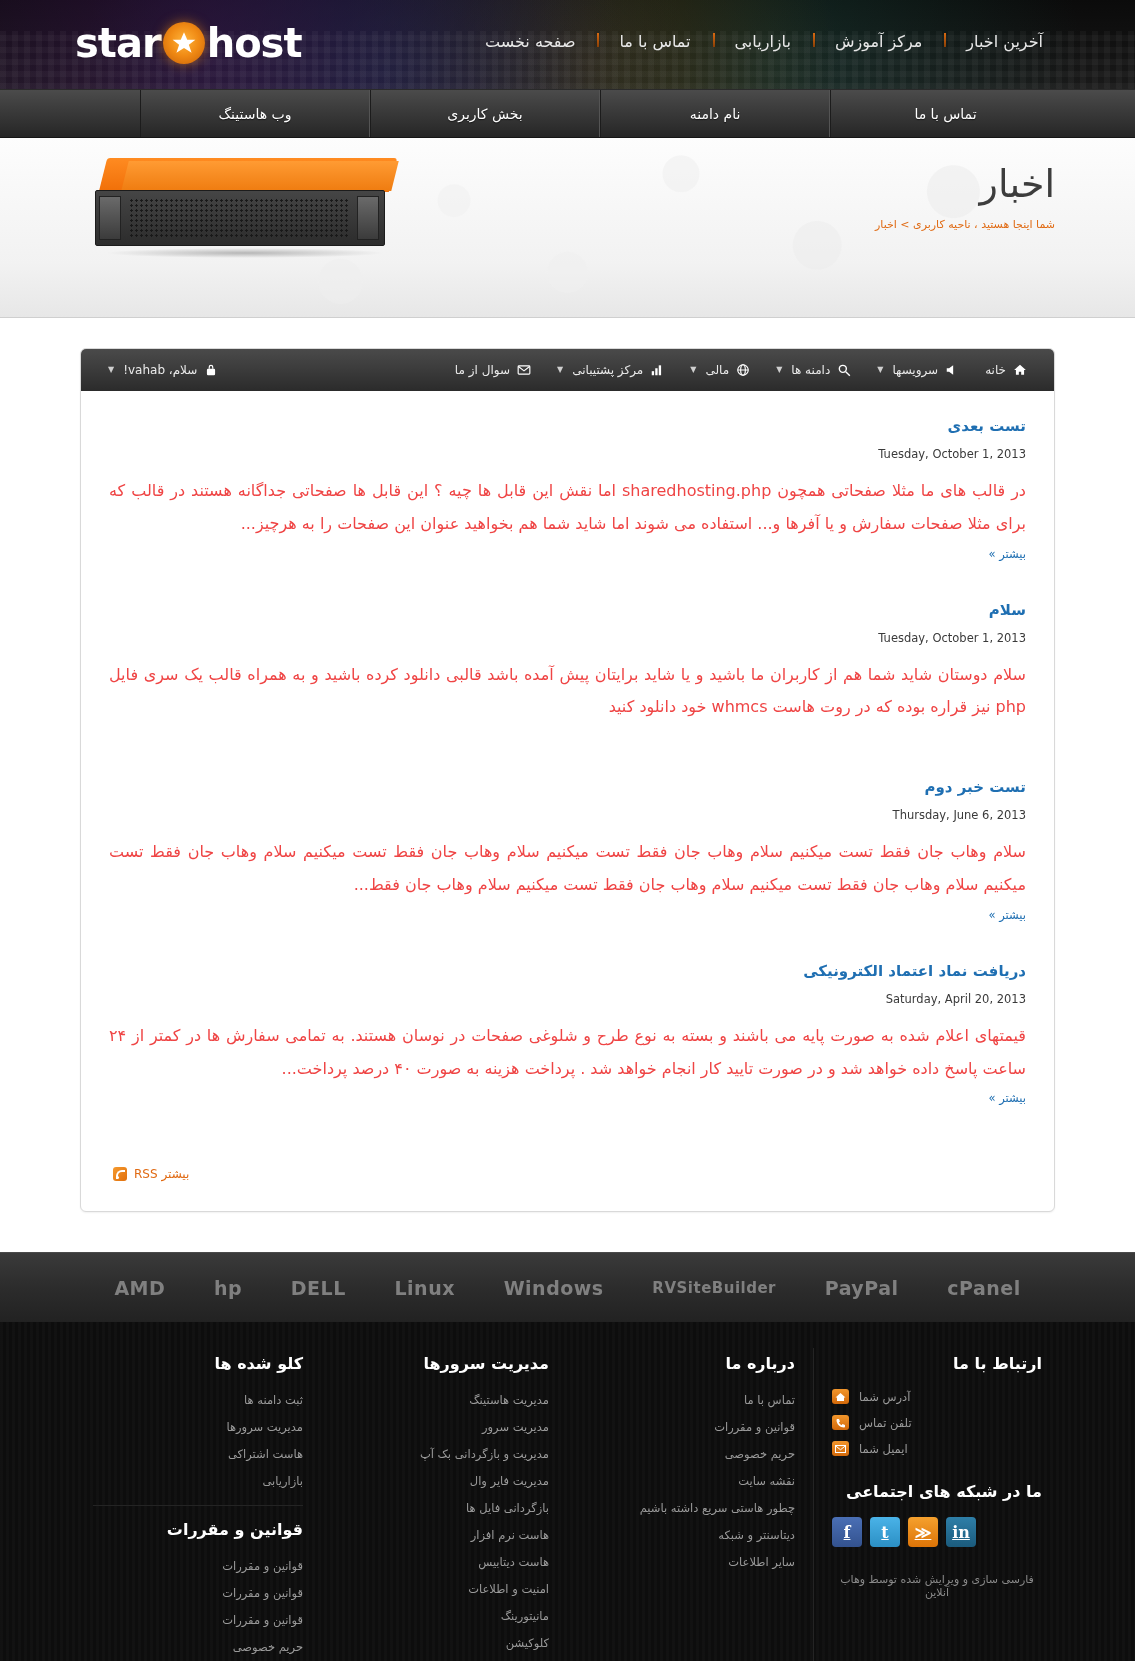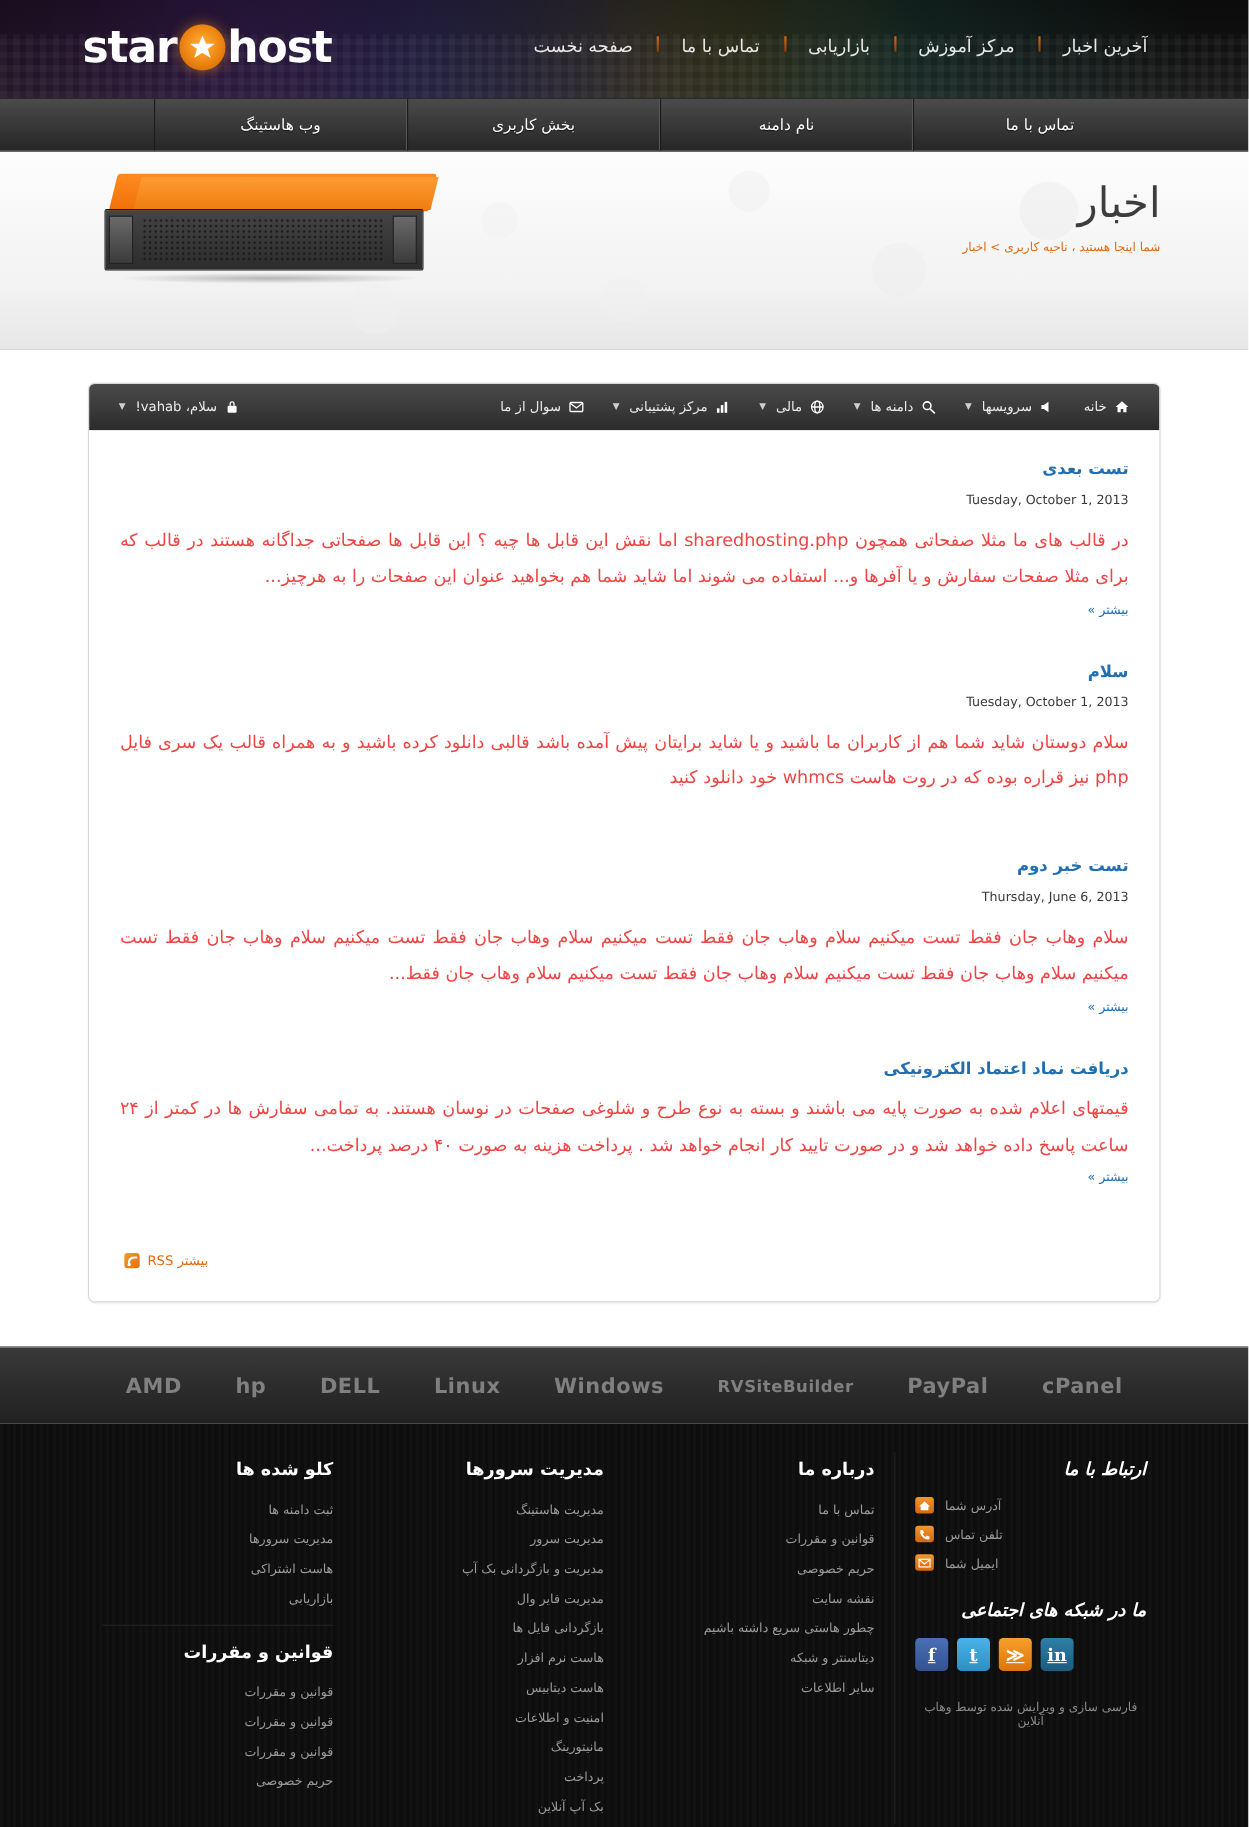--- a/index.html
+++ b/index.html
@@ -302,21 +302,21 @@
   }
   .fcol { flex: 1 1 0; padding: 0 18px; }
   .fcol.first { border-left: 1px solid #242424; }
   .fcol h4 {
     color: #fff;
     font-size: 16px;
     margin: 6px 0 16px 0;
     font-weight: bold;
     text-align: right;
   }
-  .fcol.contact h4, .fcol.contact .social-h { text-align: right; font-style: italic; }
+  .fcol.contact h4, .fcol.contact .social-h { text-align: right; }
   .flist { list-style: none; margin: 0; padding: 0; text-align: right; }
   .flist li { margin-bottom: 8px; }
   .flist a { color: #9a9a9a; font-size: 11.5px; text-decoration: none; }
 
   .contact-line {
     display: flex; align-items: center; justify-content: flex-start;
     flex-direction: row-reverse;
     gap: 10px;
     margin-bottom: 11px;
     font-size: 11.5px;
@@ -491,20 +491,21 @@
 
       <article class="news-item">
         <h2 class="news-title">تست خبر دوم</h2>
         <div class="news-date">Thursday, June 6, 2013</div>
         <p class="news-body">سلام وهاب جان فقط تست میکنیم سلام وهاب جان فقط تست میکنیم سلام وهاب جان فقط تست میکنیم سلام وهاب جان فقط تست میکنیم سلام وهاب جان فقط تست میکنیم سلام وهاب جان فقط تست میکنیم سلام وهاب جان فقط...</p>
         <a class="more" href="#">بیشتر »</a>
       </article>
 
       <article class="news-item">
         <h2 class="news-title">دریافت نماد اعتماد الکترونیکی</h2>
+        <div class="news-date">Saturday, April 20, 2013</div>
         <p class="news-body">قیمتهای اعلام شده به صورت پایه می باشند و بسته به نوع طرح و شلوغی صفحات در نوسان هستند. به تمامی سفارش ها در کمتر از ۲۴ ساعت پاسخ داده خواهد شد و در صورت تایید کار انجام خواهد شد . پرداخت هزینه به صورت ۴۰ درصد پرداخت...</p>
         <a class="more" href="#">بیشتر »</a>
       </article>
 
       <div class="rss-row">
         <span class="rss-ico"></span>
         <a class="rss-link" href="#">بیشتر RSS</a>
       </div>
 
     </div>
@@ -582,21 +583,21 @@
     <ul class="flist">
       <li><a href="#">مدیریت هاستینگ</a></li>
       <li><a href="#">مدیریت سرور</a></li>
       <li><a href="#">مدیریت و بازگردانی بک آپ</a></li>
       <li><a href="#">مدیریت فایر وال</a></li>
       <li><a href="#">بازگردانی فایل ها</a></li>
       <li><a href="#">هاست نرم افزار</a></li>
       <li><a href="#">هاست دیتابیس</a></li>
       <li><a href="#">امنیت و اطلاعات</a></li>
       <li><a href="#">مانیتورینگ</a></li>
-      <li><a href="#">پرداخت</a></li>
+      <li><a href="#">کلوکیشن</a></li>
       <li><a href="#">بک آپ آنلاین</a></li>
     </ul>
   </div>
 
   <div class="fcol">
     <h4>کلو شده ها</h4>
     <ul class="flist">
       <li><a href="#">ثبت دامنه ها</a></li>
       <li><a href="#">مدیریت سرورها</a></li>
       <li><a href="#">هاست اشتراکی</a></li>

